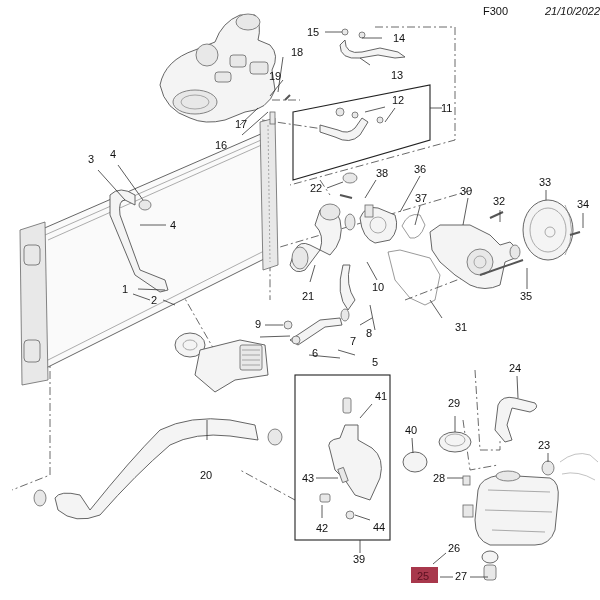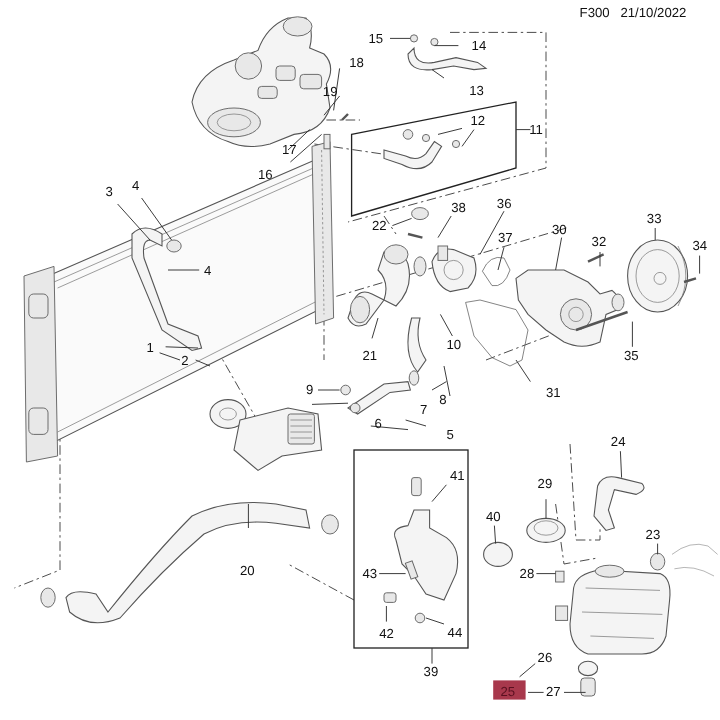--- a/index.html
+++ b/index.html
@@ -14,21 +14,21 @@
   .thin{stroke:#777;stroke-width:0.6;fill:none;}
   .boxline{stroke:#222;stroke-width:1.1;fill:none;}
   .hl-rect{fill:#a8384c;}
   .hl-text{fill:#5a1020;}
 </style>
 </head>
 <body>
 
 <div id="stage">
   <span class="hdr" style="left:483px;">F300</span>
-  <span class="hdr" style="left:517px;">21/10/2022</span>
+  <span class="hdr" style="left:545px;font-style:italic;">21/10/2022</span>
 
   <svg width="600" height="600" viewBox="0 0 600 600" style="position:absolute;left:0;top:0;">
 
     <g>
       <path class="dash" d="M375,27 L455,27 L455,140 L290,185"></path>
       <path class="dash" d="M472,190 L270,250 L270,300"></path>
       <path class="dash" d="M50,275 L50,475 L12,490"></path>
       <path class="dash" d="M320,180 L330,195"></path>
       <path class="dash" d="M295,500 L240,470"></path>
       <path class="dash" d="M475,370 L480,450 L500,450 L500,440"></path>

